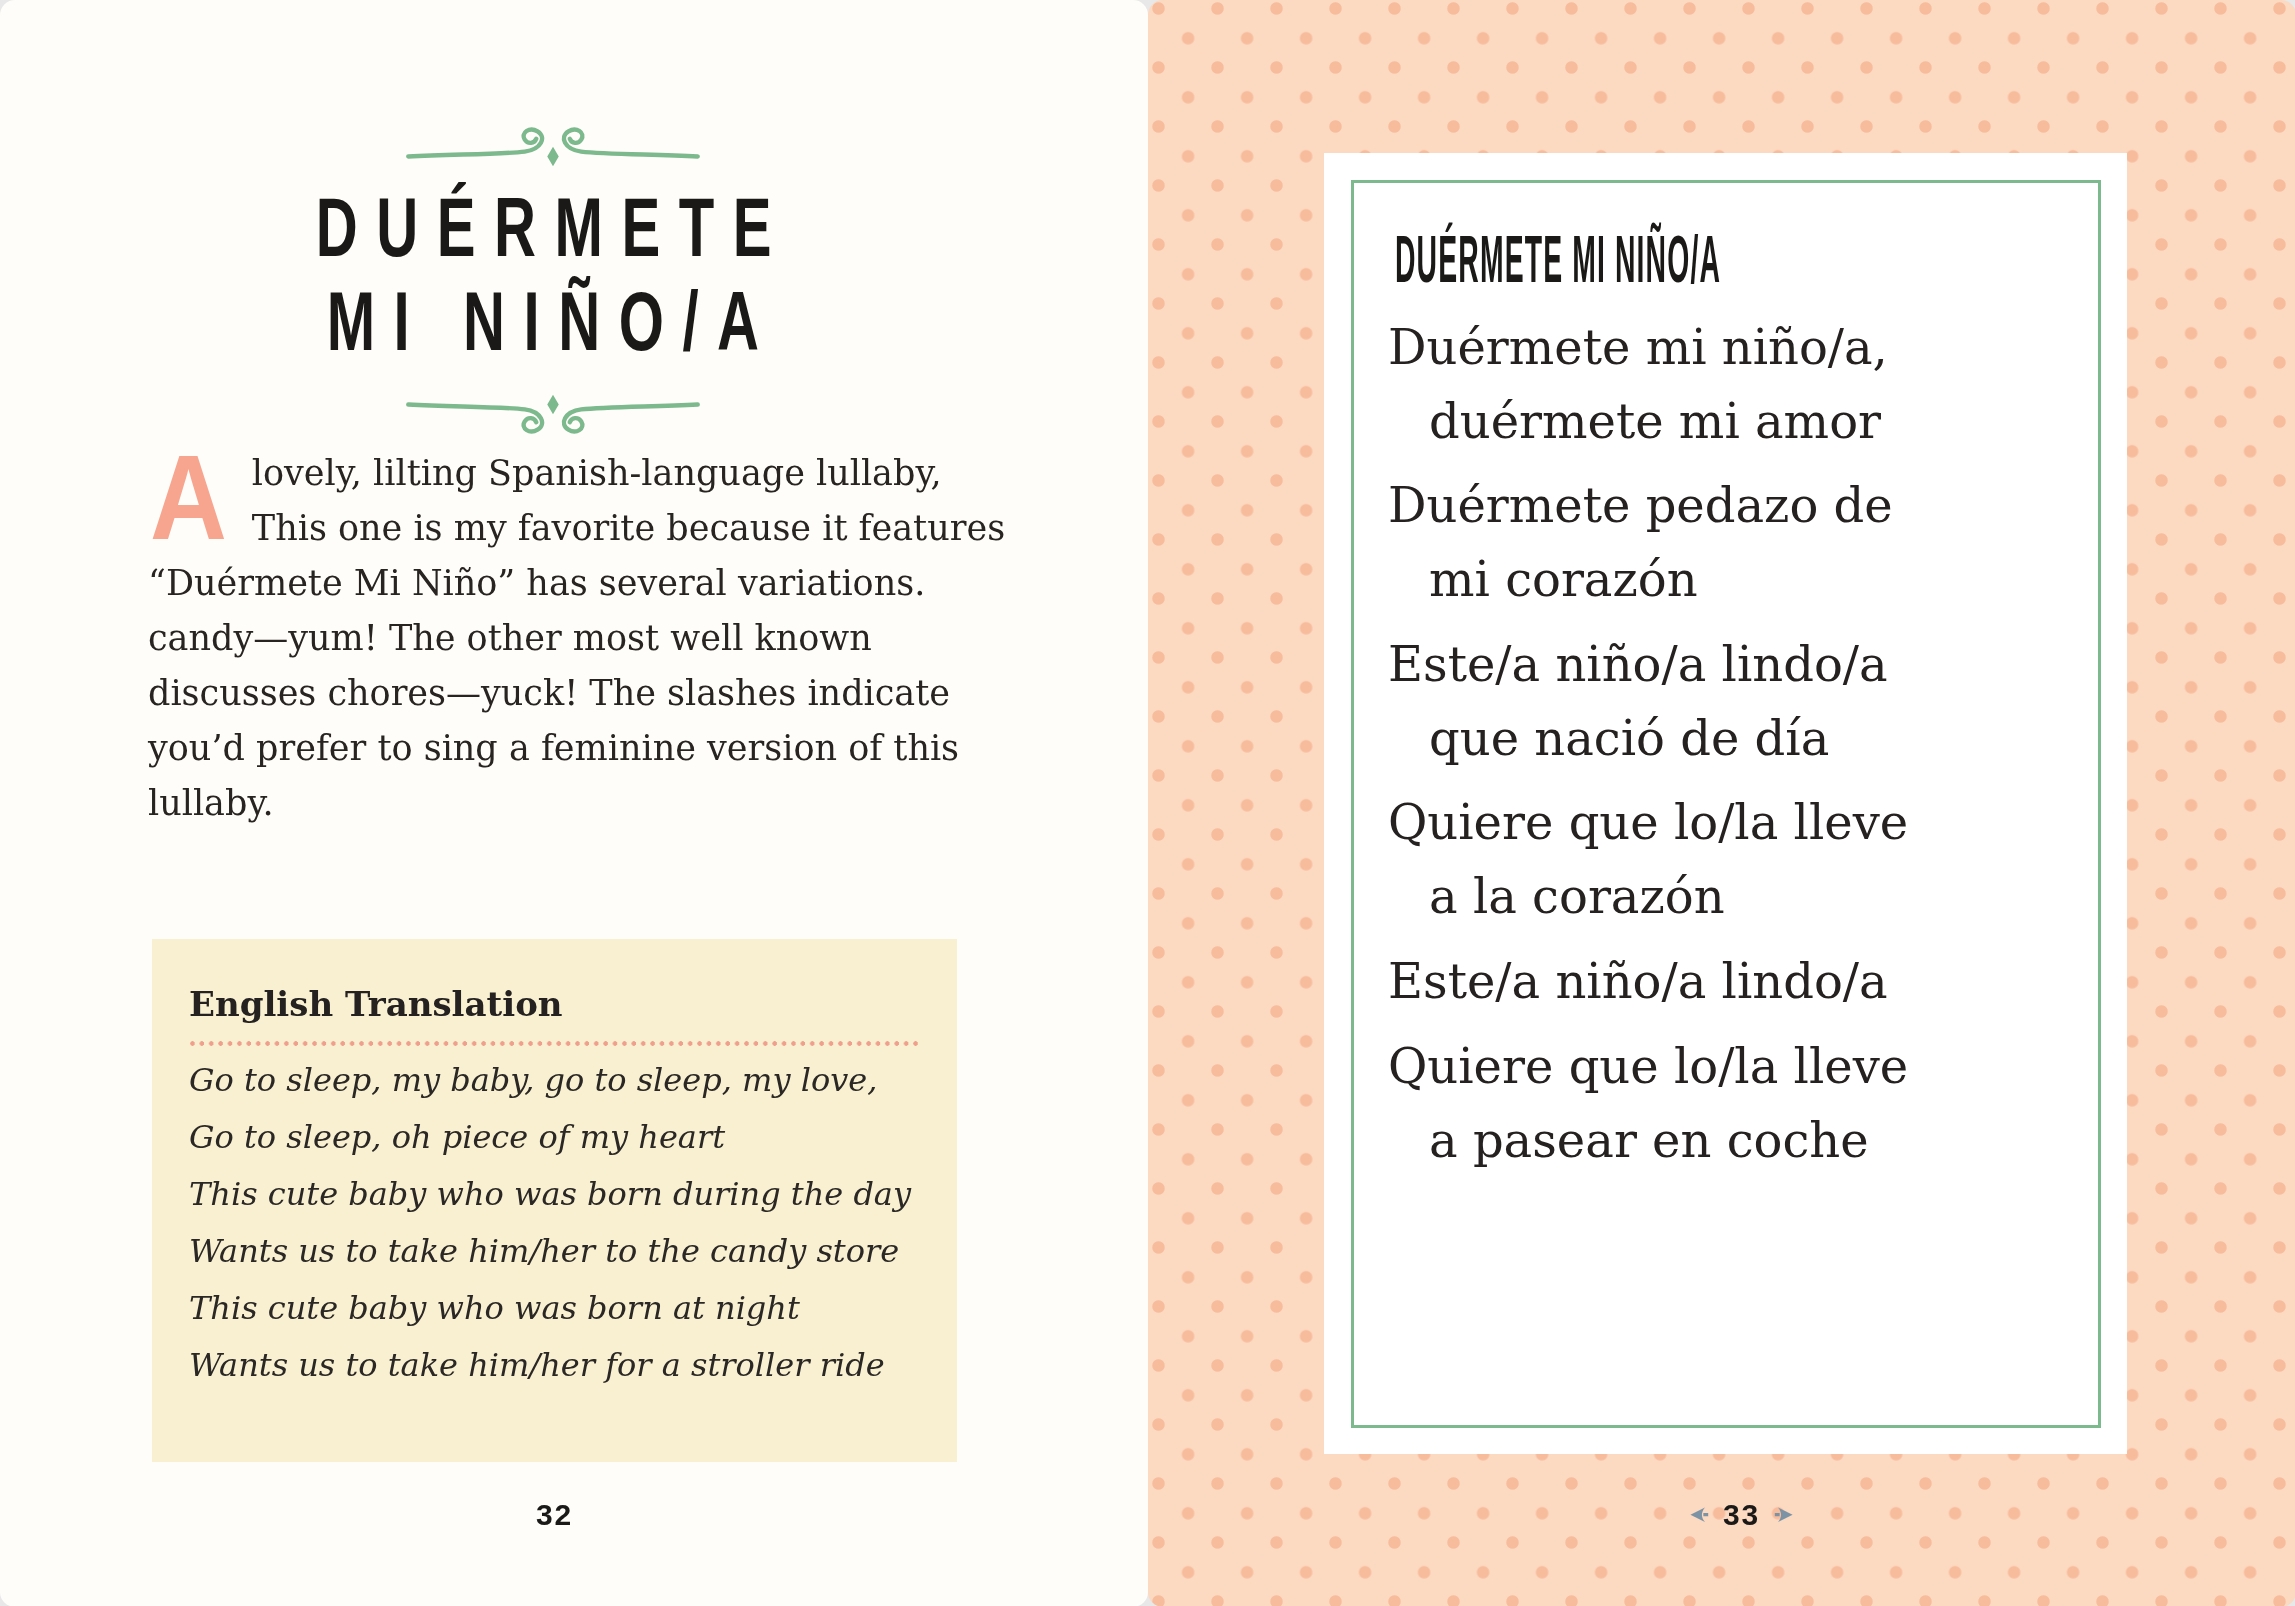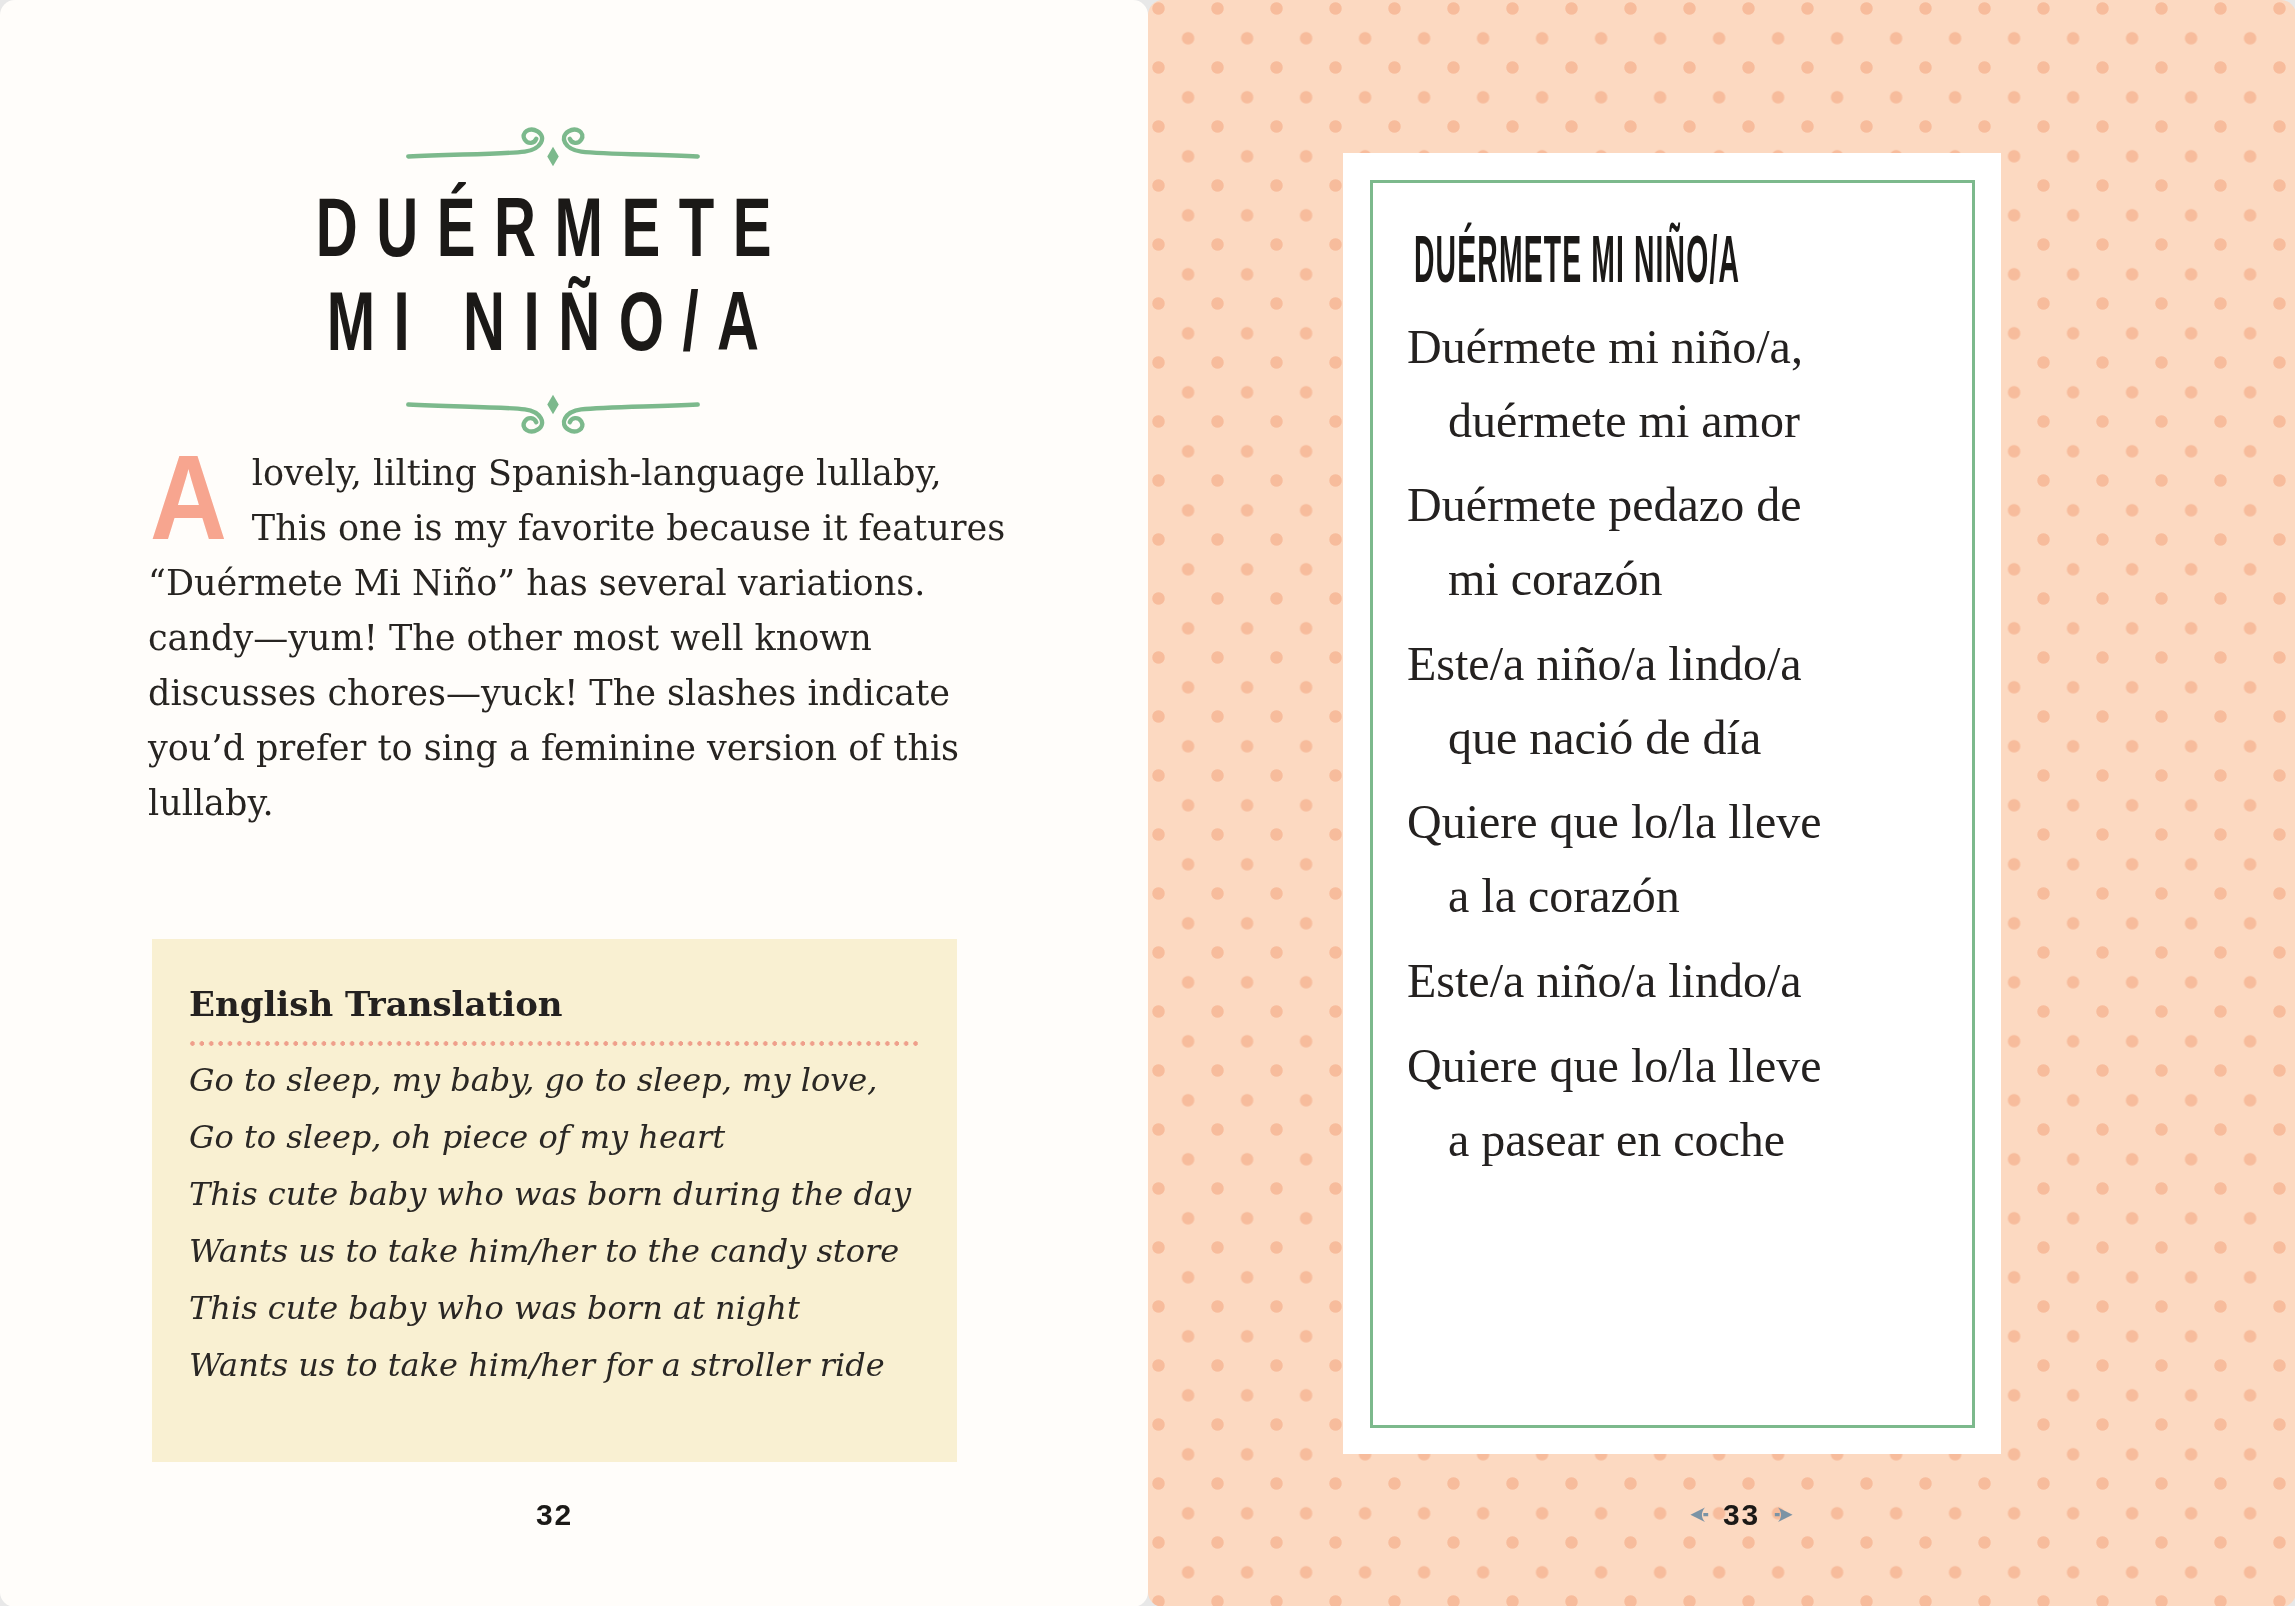--- a/index.html
+++ b/index.html
@@ -46,30 +46,30 @@
 
   .folio{position:absolute;top:1495px;height:39px;display:flex;
          justify-content:center;align-items:center;gap:14px;
          font-family:"Liberation Sans", sans-serif;font-weight:700;
          font-size:30px;color:#1b1917;letter-spacing:1.8px;}
   .folio-left{left:152px;width:805px;flex-direction:column;}
   .folio-right{left:192px;width:803px;}
   .folio svg{width:21px;height:19.4px;display:block;}
 
   
-  .card{position:absolute;left:195px;top:153px;width:658px;height:1301px;background:#ffffff;}
+  .card{position:absolute;left:176px;top:153px;width:803px;height:1301px;background:#ffffff;}
   .card-border{position:absolute;left:26.5px;top:26.5px;right:26.5px;bottom:26.5px;
                border:3.5px solid #7cb98c;}
   .card-content{position:absolute;left:64px;top:0;right:32px;}
   .card-heading{margin:67px 0 0 7px;font-family:"Liberation Sans", sans-serif;
                 font-weight:700;font-size:66px;line-height:79px;color:#1b1917;
                 letter-spacing:2.6px;transform:scaleX(0.43);transform-origin:left center;
                 white-space:nowrap;}
   .lyrics{margin-top:10.6px;font-size:48px;line-height:74px;color:#242120;}
-  .lyric{margin-bottom:10.6px;font-family:Liberation Serif, serif;}
+  .lyric{margin-bottom:10.6px;}
   .lyric .l2{padding-left:41px;}
 </style>
 </head>
 <body>
 
 <div class="spread">
 
   <div class="page page-left">
 
     <div class="flourish top" style="top:120px;">

